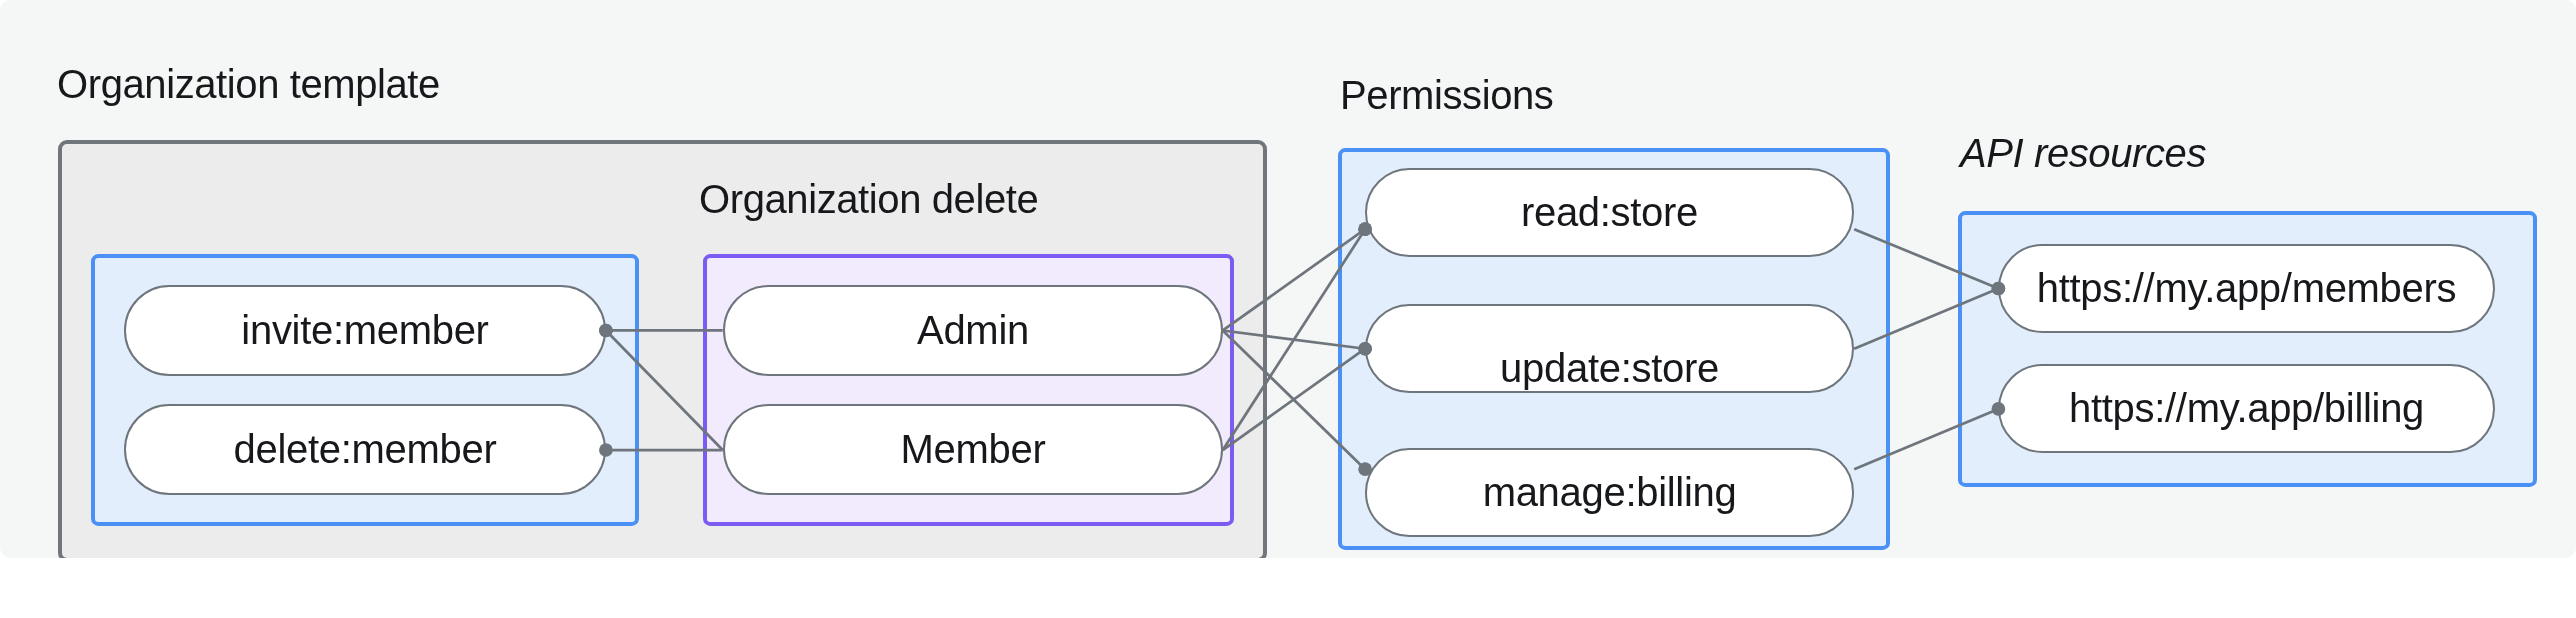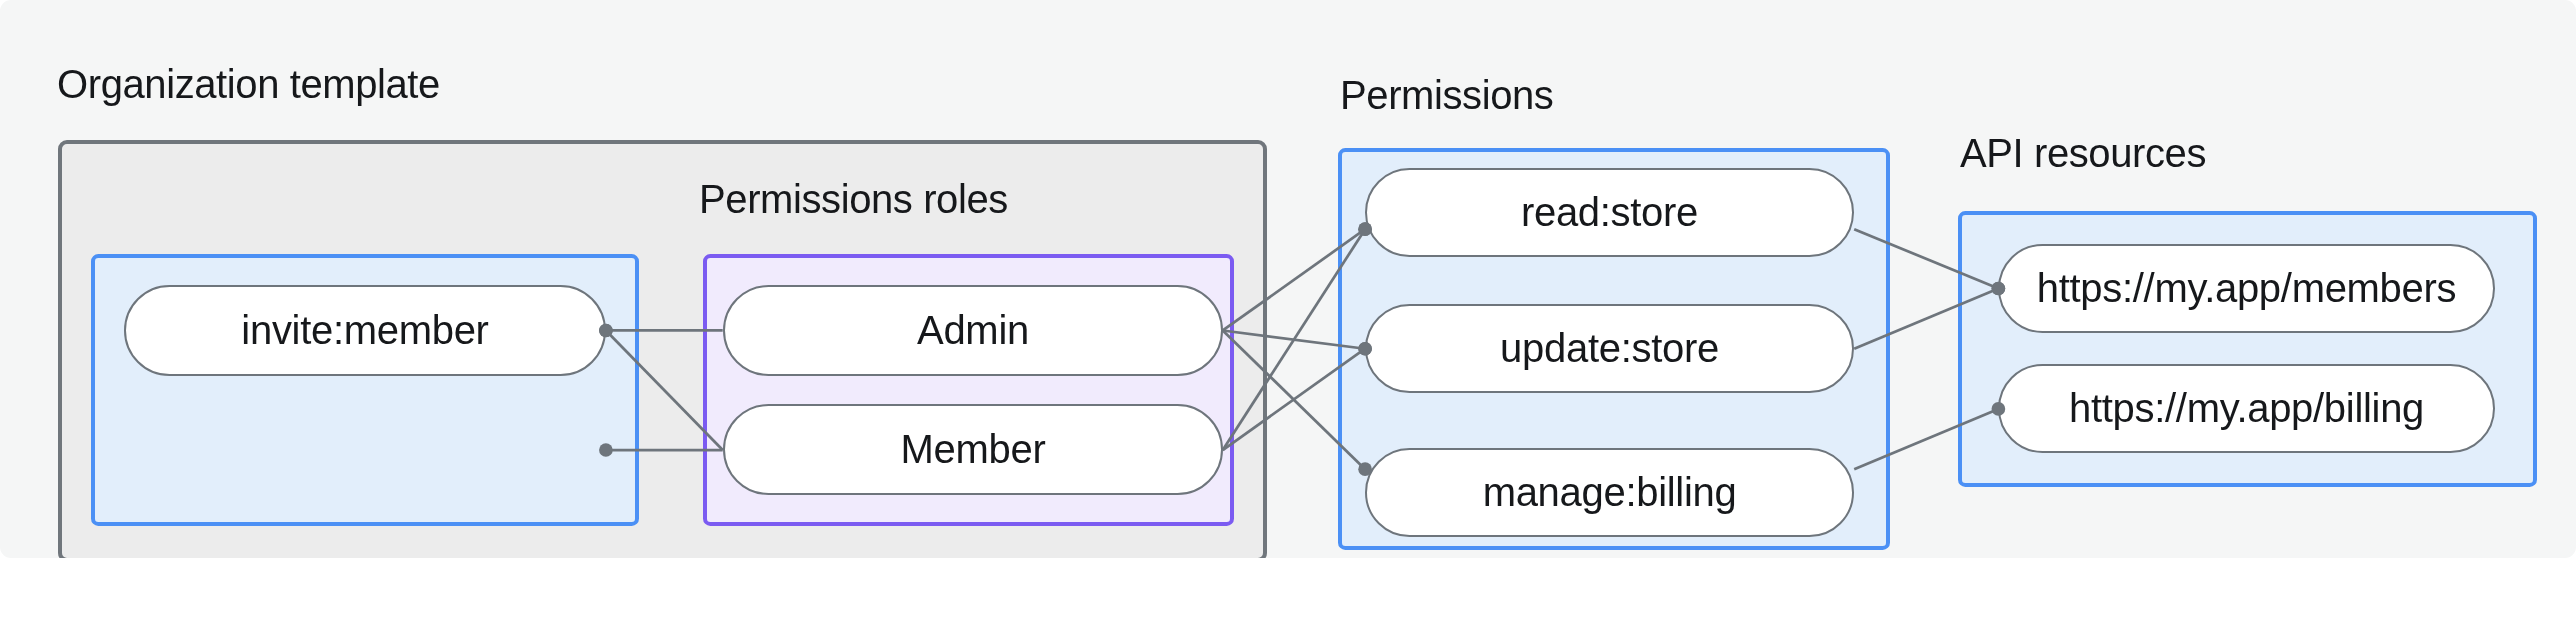--- a/index.html
+++ b/index.html
@@ -59,34 +59,34 @@
     font-weight: 400;
     letter-spacing: -0.3px;
     color: var(--text, #16181b);
     white-space: nowrap;
   }
   
   .h-org-template   { left: 57px;   top: 60px;  }
   .h-org-perms      { left: 93px;  top: 175px; }
   .h-org-roles      { left: 699px;  top: 175px; }
   .h-permissions    { left: 1340px; top: 71px; text-align: right;  }
-  .h-api-resources  { left: 1960px; top: 129px; }
+  .h-api-resources  { left: 1960px; top: 129px; font-style: italic; }
 
   .b-gray    { left: 58px;   top: 140px; width: 1209px; height: 422px; }
   .b-blue1   { left: 91px;  top: 254px; width: 548px;  height: 272px; }
   .b-purple  { left: 703px;  top: 254px; width: 531px;  height: 272px; }
   .b-blue2   { left: 1338px; top: 148px; width: 552px;  height: 402px; }
   .b-blue3   { left: 1958px; top: 211px; width: 579px;  height: 276px; }
 
   .n-invite  { left: 124px;  top: 285px; width: 482px; height: 91px; }
   .n-delete  { left: 124px;  top: 404px; width: 482px; height: 91px; }
   .n-admin   { left: 723px;  top: 285px; width: 500px; height: 91px; }
   .n-member  { left: 723px;  top: 404px; width: 500px; height: 91px; }
   .n-read    { left: 1365px; top: 168px; width: 489px; height: 89px; }
-  .n-update  { left: 1365px; top: 304px; width: 489px; height: 89px; }
+  .n-update  { left: 1365px; top: 304px; width: 489px; height: 89px; align-items: flex-end; }
   .n-manage  { left: 1365px; top: 448px; width: 489px; height: 89px; align-items: center; }
   .n-members { left: 1998px; top: 244px; width: 497px; height: 89px; justify-content: center; }
   .n-billing { left: 1998px; top: 364px; width: 497px; height: 89px; }
 
   #edges {
     position: absolute;
     left: 0; top: 0;
     width: 2576px;
     height: 619px;
     pointer-events: none;
@@ -97,26 +97,29 @@
 
 <div class="canvas" id="canvas">
 
   <div class="box gray b-gray"></div>
   <div class="box blue b-blue1"></div>
   <div class="box purple b-purple"></div>
   <div class="box blue b-blue2"></div>
   <div class="box blue b-blue3"></div>
 
   <div class="heading h-org-template">Organization template</div>
-  <div class="heading h-org-roles">Permissions roles</div>
+  <div class="heading h-org-roles">Organization delete</div>
   <div class="heading h-permissions">Permissions</div>
   <div class="heading h-api-resources">API resources</div>
 
   <div class="pill n-invite">
     <span>invite:member</span>
+  </div>
+  <div class="pill n-delete">
+    <span>delete:member</span>
   </div>
   <div class="pill n-admin">
     <span>Admin</span>
   </div>
   <div class="pill n-member">
     <span>Member</span>
   </div>
   <div class="pill n-read">
     <span>read:store</span>
   </div>

